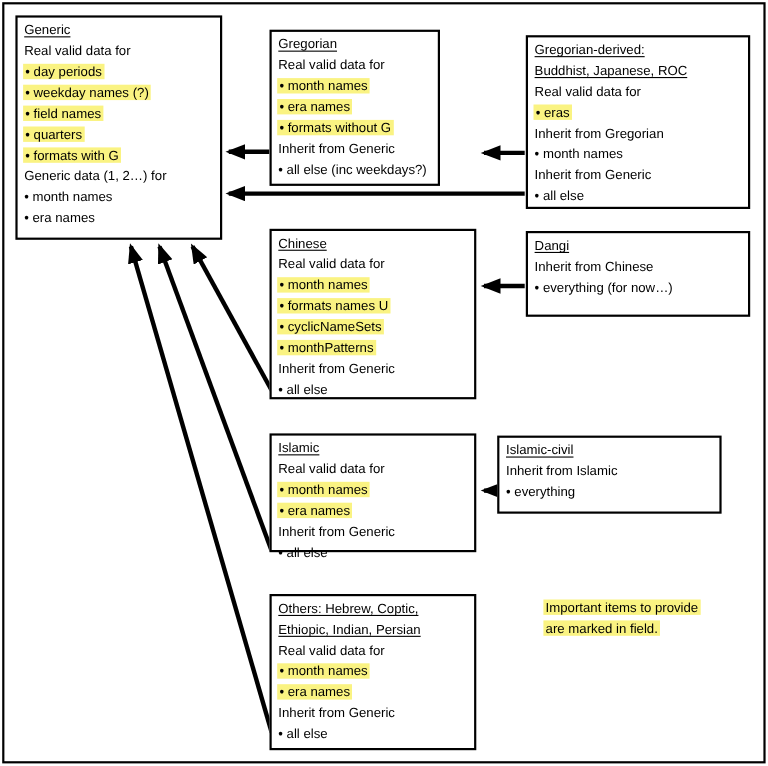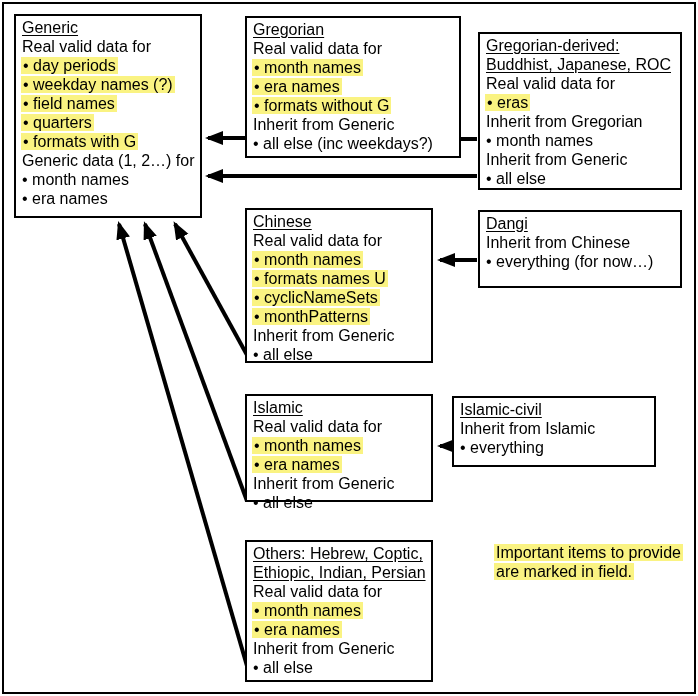--- a/index.html
+++ b/index.html
@@ -10,21 +10,21 @@
   #frame  { position: absolute; left: 2px; top: 2px; width: 694px; height: 692px; border: 2px solid #000; }
 
   #arrow-layer { position: absolute; left: 0; top: 0; width: 698px; height: 696px; pointer-events: none; }
   #arrow-layer line { stroke: #000; stroke-width: 4; }
 
   .bx {
     position: absolute;
     border: 2px solid #000;
     background: #fff;
     padding: 2px 0 0 6px;
-    font-size: 16px;
+    font-size: 12px;
     line-height: 19px;
   }
   .note { border: none; background: transparent; padding-left: 16px; }
 
   .ln { height: 19px; white-space: nowrap; }
   .t  { display: inline; }
   .u  { text-decoration: underline; text-underline-offset: 2px; }
   .hl { background: var(--hl, #FAF382); padding: 0 2px; margin-left: -1px; }
 </style>
 </head>
@@ -55,21 +55,21 @@
     <div class="ln"><span class="t hl">• day periods</span></div>
     <div class="ln"><span class="t hl">• weekday names (?)</span></div>
     <div class="ln"><span class="t hl">• field names</span></div>
     <div class="ln"><span class="t hl">• quarters</span></div>
     <div class="ln"><span class="t hl">• formats with G</span></div>
     <div class="ln"><span class="t">Generic data (1, 2…) for</span></div>
     <div class="ln"><span class="t">• month names</span></div>
     <div class="ln"><span class="t">• era names</span></div>
   </div>
 
-  <div class="bx" style="left:245px;top:16px;width:216px;height:142px">
+  <div class="bx" style="left:245px;top:27px;width:155px;height:142px">
     <div class="ln"><span class="t u">Gregorian</span></div>
     <div class="ln"><span class="t">Real valid data for</span></div>
     <div class="ln"><span class="t hl">• month names</span></div>
     <div class="ln"><span class="t hl">• era names</span></div>
     <div class="ln"><span class="t hl">• formats without G</span></div>
     <div class="ln"><span class="t">Inherit from Generic</span></div>
     <div class="ln"><span class="t">• all else (inc weekdays?)</span></div>
   </div>
 
   <div class="bx" style="left:478px;top:32px;width:204px;height:158px">

